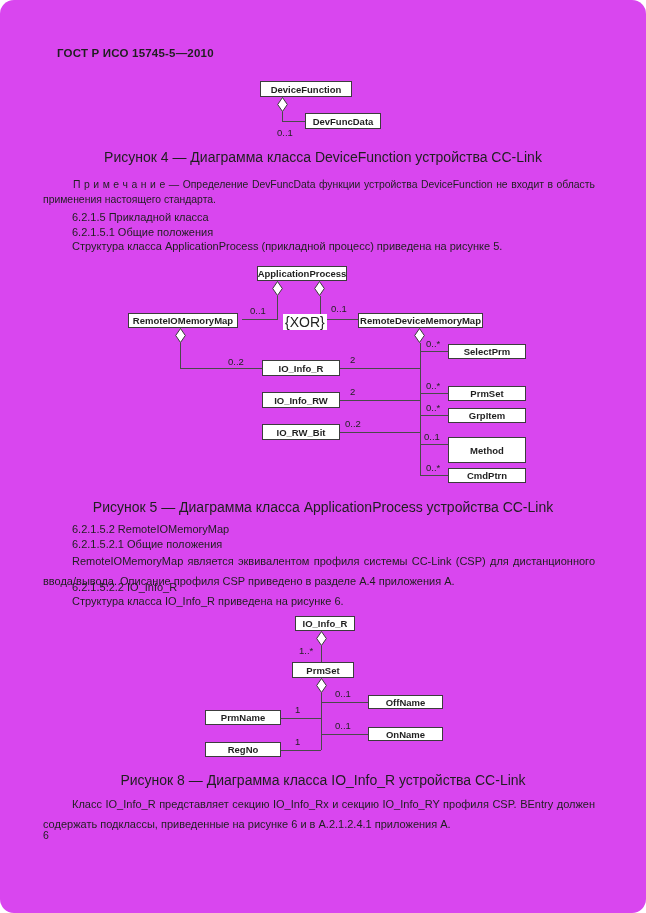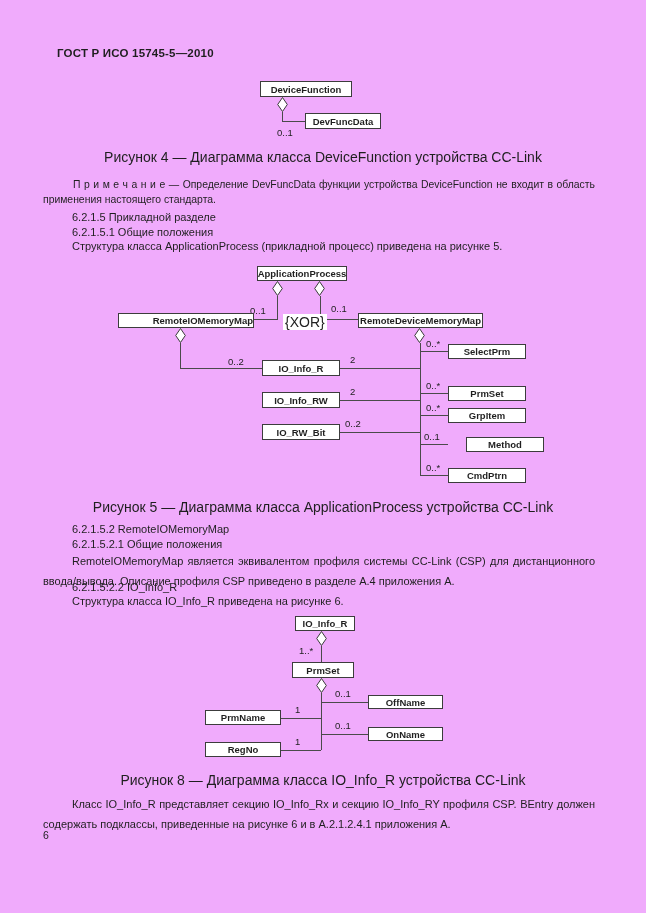--- a/index.html
+++ b/index.html
@@ -1,17 +1,17 @@
 <!DOCTYPE html>
 <html><head>
 <meta charset="utf-8">
 <style>
   html,body{margin:0;padding:0;background:#fff;}
-  .page{position:relative;width:646px;height:913px;background:#f0abfc;
-        font-family:"Liberation Sans",sans-serif;color:#1f1f1f;overflow:hidden;}
+  .page{position:relative;width:646px;height:913px;background:#d946ef;
+        font-family:"Liberation Sans",sans-serif;color:#1f1f1f;overflow:hidden;border-radius:14px;}
   .abs{position:absolute;}
   .hdr{font-weight:bold;font-size:11.5px;letter-spacing:0.2px;}
   .body-p{font-size:11px;line-height:20px;text-align:justify;}
   .line-p{font-size:11px;line-height:14px;white-space:nowrap;}
   .note-p{font-size:10.4px;line-height:15px;text-align:justify;}
   .caption{width:646px;text-align:center;font-size:14px;}
   .pageno{font-size:10.5px;}
   .box{position:absolute;border:1px solid #3c3c3c;background:#fff;
        display:flex;align-items:center;justify-content:center;
        font-weight:bold;font-size:9.5px;white-space:nowrap;box-sizing:border-box;}
@@ -39,21 +39,21 @@
   <div class="vl" style="left:282px;top:112px;height:10px;"></div>
   <div class="hl" style="left:282px;top:121px;width:23px;"></div>
   <div class="box" style="left:305px;top:113px;width:76px;height:16px;">
     <span>DevFuncData</span>
   </div>
   <div class="mult" style="left:277px;top:127px;">0..1</div>
 
   <div class="abs caption" style="left:0;top:149px;">Рисунок 4 — Диаграмма класса DeviceFunction устройства CC-Link</div>
 
   <div class="abs note-p" style="left:43px;top:177px;width:552px;text-indent:30px;">П р и м е ч а н и е — Определение DevFuncData функции устройства DeviceFunction не входит в область применения настоящего стандарта.</div>
-  <div class="abs line-p" style="left:72px;top:210px;">6.2.1.5 Прикладной разделе</div>
+  <div class="abs line-p" style="left:72px;top:210px;">6.2.1.5 Прикладной класса</div>
   <div class="abs line-p" style="left:72px;top:225px;">6.2.1.5.1 Общие положения</div>
   <div class="abs line-p" style="left:72px;top:239px;">Структура класса ApplicationProcess (прикладной процесс) приведена на рисунке 5.</div>
 
   <div class="box" style="left:257px;top:266px;width:90px;height:15px;">
     <span>ApplicationProcess</span>
   </div>
   <span class="dia" style="left:272px;top:281px;">
     <svg width="11" height="15" viewBox="0 0 11 15">
         <polygon points="5.5,0.5 10.3,7.5 5.5,14.5 0.7,7.5" fill="#fff" stroke="#3c3c3c"></polygon>
       </svg>
@@ -64,21 +64,21 @@
       </svg>
   </span>
   <div class="vl" style="left:277px;top:296px;height:23px;"></div>
   <div class="vl" style="left:320px;top:296px;height:23px;"></div>
   <div class="hl" style="left:242px;top:319px;width:36px;"></div>
   <div class="hl" style="left:320px;top:319px;width:38px;"></div>
   <div class="mult" style="left:250px;top:305px;">0..1</div>
   <div class="mult" style="left:331px;top:303px;">0..1</div>
   <div class="xor" style="left:283px;top:314px;">{XOR}</div>
 
-  <div class="box" style="left:118px;top:313px;width:136px;height:15px;justify-content:flex-end;">
+  <div class="box" style="left:128px;top:313px;width:110px;height:15px;">
     <span>RemoteIOMemoryMap</span>
   </div>
   <div class="box" style="left:358px;top:313px;width:125px;height:15px;">
     <span>RemoteDeviceMemoryMap</span>
   </div>
   <span class="dia" style="left:175px;top:328px;">
     <svg width="11" height="15" viewBox="0 0 11 15">
         <polygon points="5.5,0.5 10.3,7.5 5.5,14.5 0.7,7.5" fill="#fff" stroke="#3c3c3c"></polygon>
       </svg>
   </span>
@@ -124,21 +124,21 @@
   </div>
   <div class="mult" style="left:426px;top:380px;">0..*</div>
 
   <div class="hl" style="left:420px;top:415px;width:28px;"></div>
   <div class="box" style="left:448px;top:408px;width:78px;height:15px;">
     <span>GrpItem</span>
   </div>
   <div class="mult" style="left:426px;top:402px;">0..*</div>
 
   <div class="hl" style="left:420px;top:444px;width:28px;"></div>
-  <div class="box" style="left:466px;top:437px;width:78px;height:15px;">
+  <div class="box" style="left:448px;top:437px;width:78px;height:26px;">
     <span>Method</span>
   </div>
   <div class="mult" style="left:424px;top:431px;">0..1</div>
 
   <div class="hl" style="left:420px;top:475px;width:28px;"></div>
   <div class="box" style="left:448px;top:468px;width:78px;height:15px;">
     <span>CmdPtrn</span>
   </div>
   <div class="mult" style="left:426px;top:462px;">0..*</div>
 

